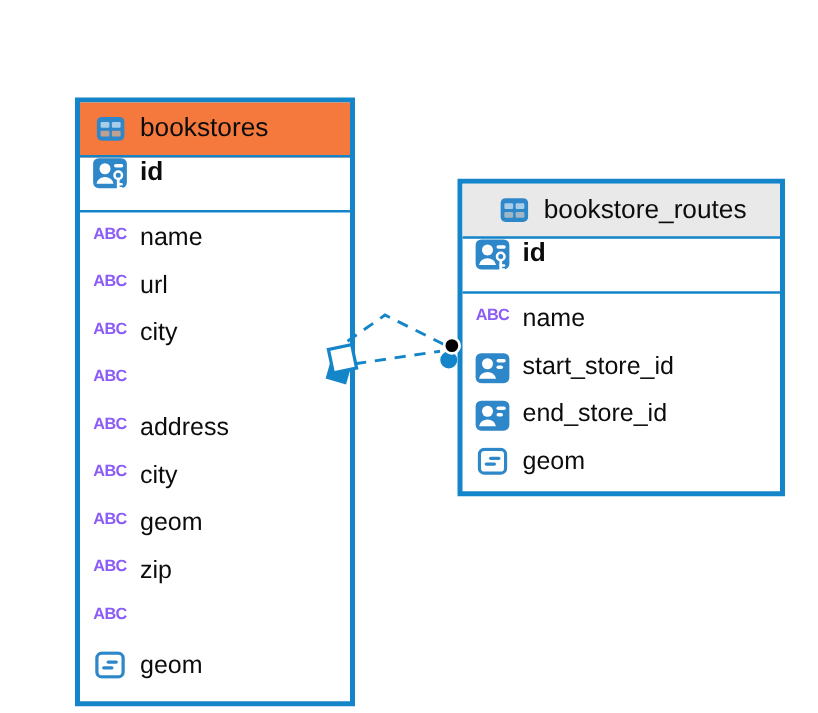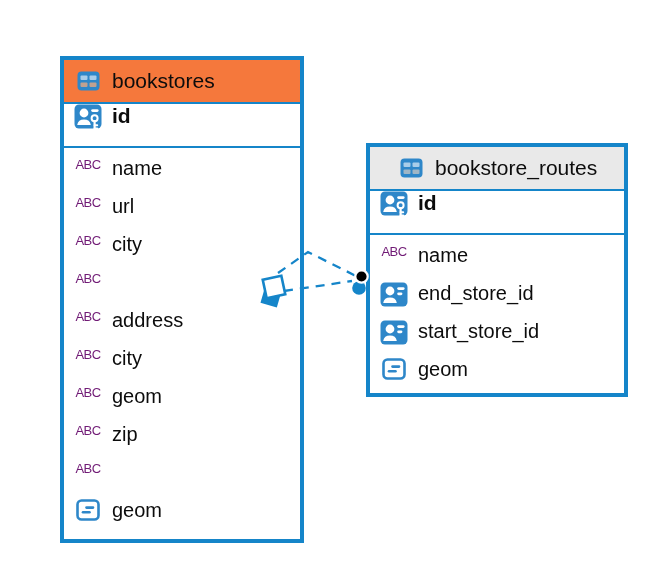--- a/index.html
+++ b/index.html
@@ -35,37 +35,37 @@
   }
   .body { padding-top:9px; }
   .icon-box {
     width:32px; flex:0 0 32px;
     display:flex; align-items:center; justify-content:center;
   }
   .col-name { font-size:20px; color:#0c0c0c; margin-left:8px; }
   .id-row .col-name { font-size:21px; font-weight:bold; }
 
   .abc {
-    font-size:13px; font-weight:normal; color:#701a75;
+    font-size:13px; font-weight:bold; color:#8b5cf6;
     letter-spacing:-0.5px;
   }
 
   svg { display:block; }
 
   #connector {
     position:absolute; left:0; top:0; width:654px; height:570px;
     pointer-events:none;
   }
 </style>
 </head>
 <body>
 
 <div id="canvas">
 
-  <div class="table-card" style="left:60px; top:56px; width:244px; height:487px;">
+  <div class="table-card" style="left:60px; top:78px; width:224px; height:487px;">
     <div class="hdr" style="background:#f5783c;">
       <span class="icon-box">
         <svg width="23" height="20" viewBox="0 0 23 20">
           <rect x="0.5" y="0.5" width="22" height="19" rx="4" fill="#2e87c9"></rect>
           <rect x="3.5" y="4.5" width="7" height="4.6" rx="1" fill="#a8cde9"></rect>
           <rect x="12.5" y="4.5" width="7" height="4.6" rx="1" fill="#a8cde9"></rect>
           <rect x="3.5" y="11.5" width="7" height="4.6" rx="1" fill="#c0a191"></rect>
           <rect x="12.5" y="11.5" width="7" height="4.6" rx="1" fill="#c0a191"></rect>
         </svg>
       </span>
@@ -194,33 +194,33 @@
       <div class="row">
         <span class="icon-box">
           <svg width="28" height="25" viewBox="0 0 28 25">
             <rect x="0.5" y="0.5" width="27" height="24" rx="4.5" fill="#2e87c9"></rect>
             <circle cx="10" cy="9" r="4.4" fill="#ffffff"></circle>
             <path d="M3.2 21 a6.9 6.6 0 0 1 13.6 0 z" fill="#ffffff"></path>
             <rect x="17.2" y="5.2" width="7.4" height="2.8" rx="1.4" fill="#ffffff"></rect>
             <rect x="17.2" y="10.4" width="5.2" height="2.8" rx="1.4" fill="#ffffff"></rect>
           </svg>
         </span>
-        <span class="col-name">end_store_id</span>
+        <span class="col-name">start_store_id</span>
       </div>
       <div class="row">
         <span class="icon-box">
           <svg width="28" height="25" viewBox="0 0 28 25">
             <rect x="0.5" y="0.5" width="27" height="24" rx="4.5" fill="#2e87c9"></rect>
             <circle cx="10" cy="9" r="4.4" fill="#ffffff"></circle>
             <path d="M3.2 21 a6.9 6.6 0 0 1 13.6 0 z" fill="#ffffff"></path>
             <rect x="17.2" y="5.2" width="7.4" height="2.8" rx="1.4" fill="#ffffff"></rect>
             <rect x="17.2" y="10.4" width="5.2" height="2.8" rx="1.4" fill="#ffffff"></rect>
           </svg>
         </span>
-        <span class="col-name">start_store_id</span>
+        <span class="col-name">end_store_id</span>
       </div>
       <div class="row">
         <span class="icon-box">
           <svg width="24" height="22" viewBox="0 0 24 22">
             <rect x="1.5" y="1.5" width="21" height="19" rx="4" fill="#ffffff" stroke="#2e87c9" stroke-width="2.6"></rect>
             <line x1="10.5" y1="8.6" x2="17" y2="8.6" stroke="#2e87c9" stroke-width="2.6" stroke-linecap="round"></line>
             <line x1="7" y1="13.2" x2="13.5" y2="13.2" stroke="#2e87c9" stroke-width="2.6" stroke-linecap="round"></line>
           </svg>
         </span>
         <span class="col-name">geom</span>

